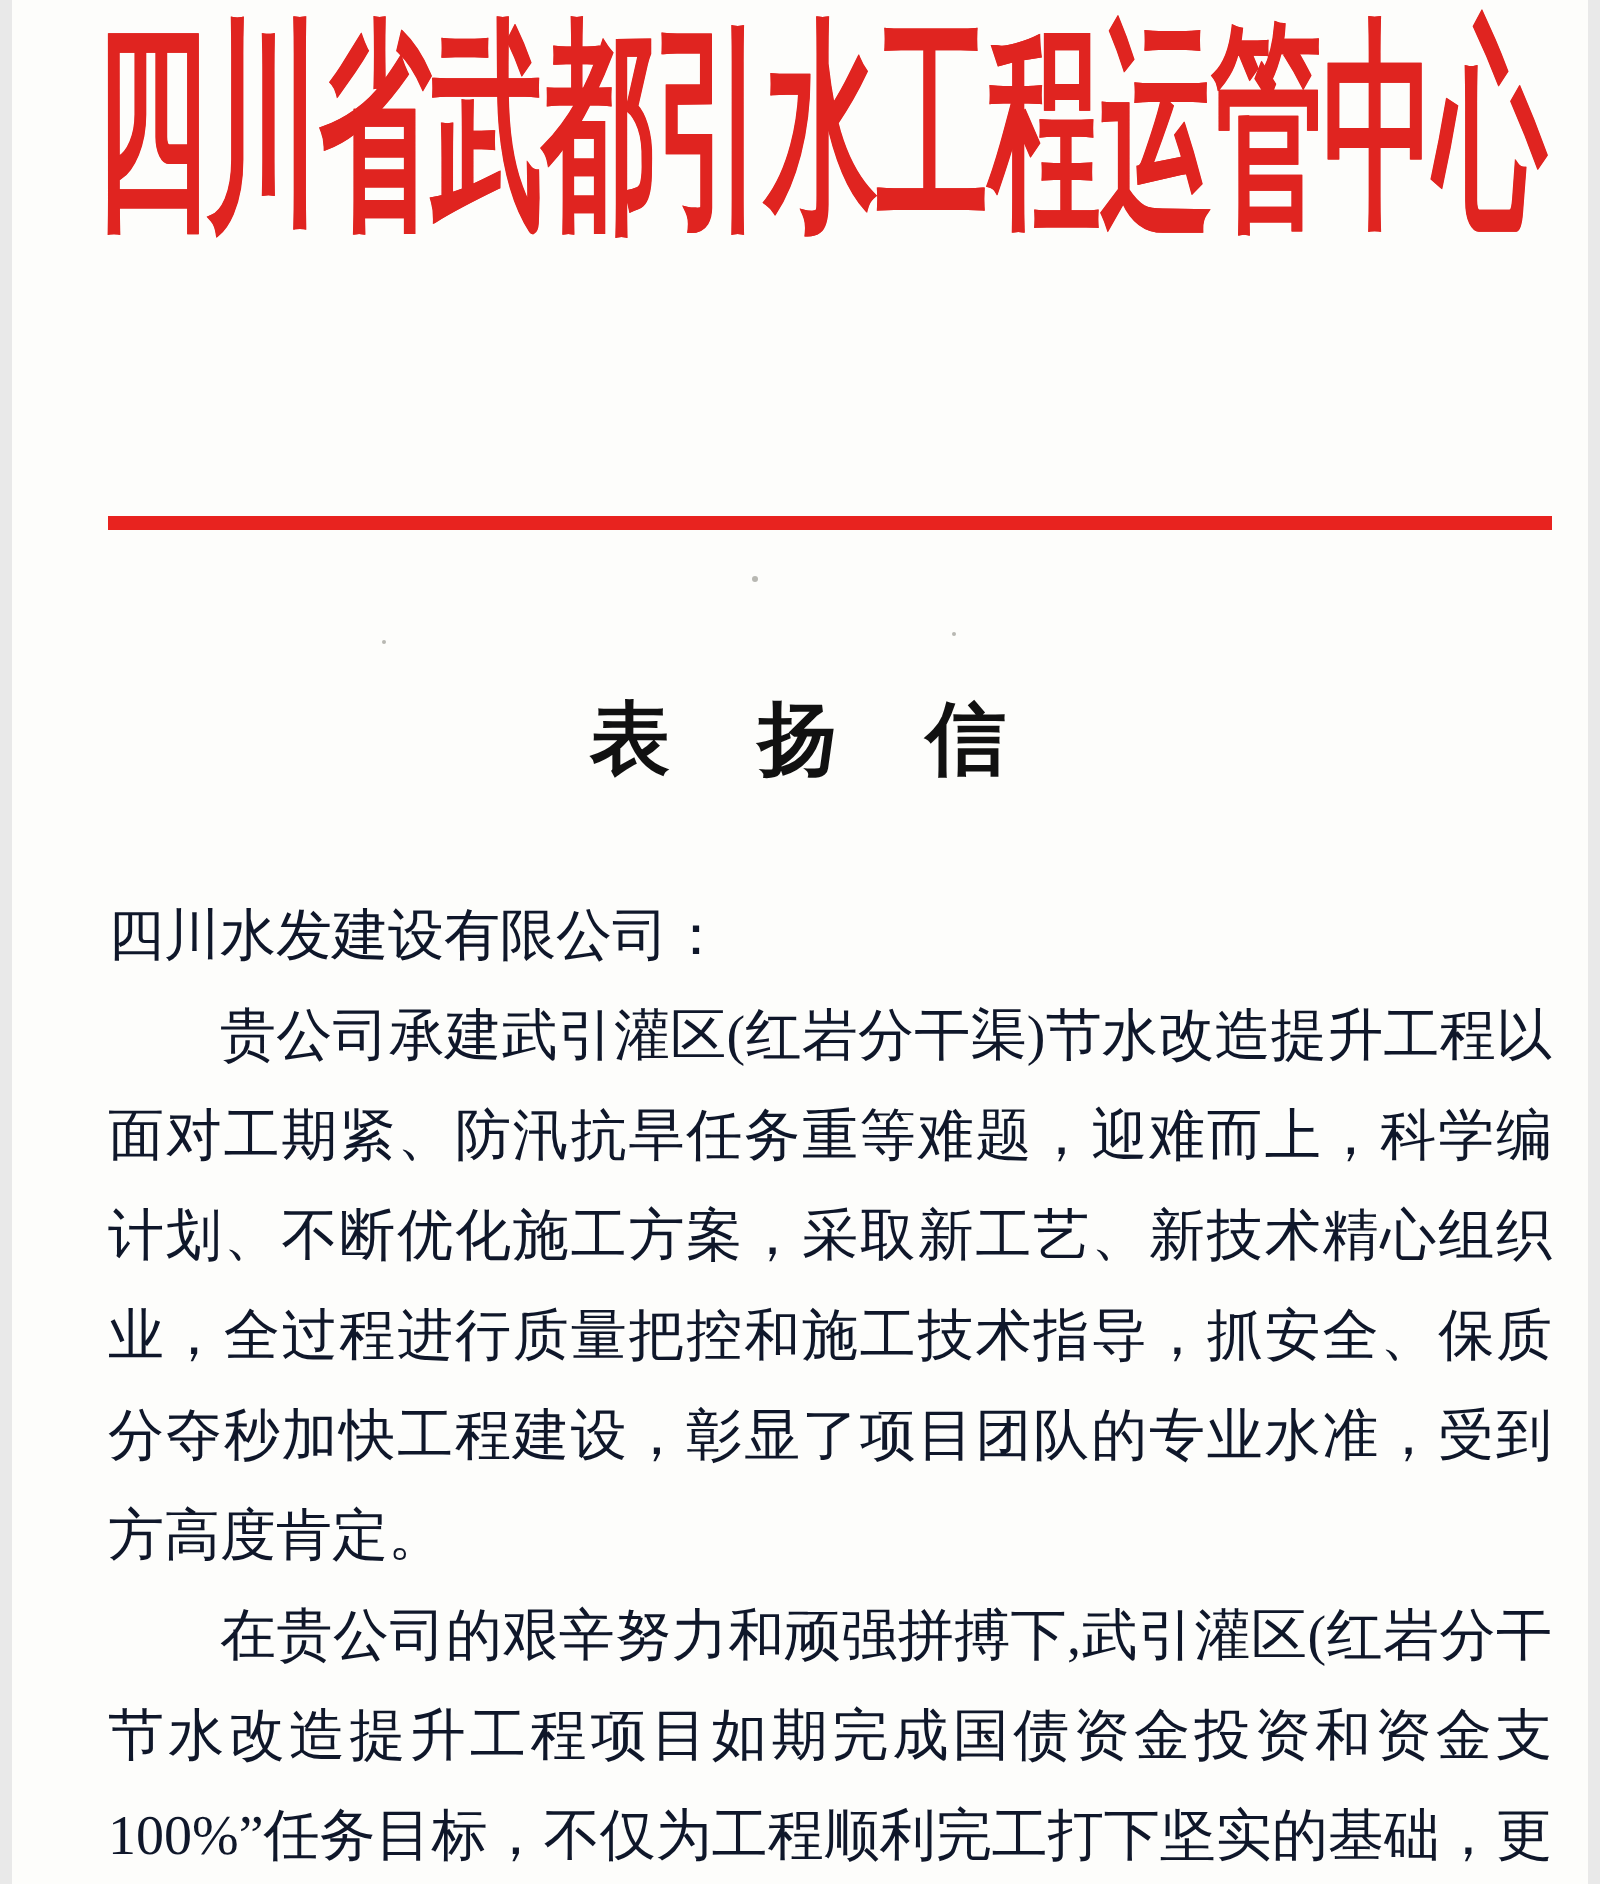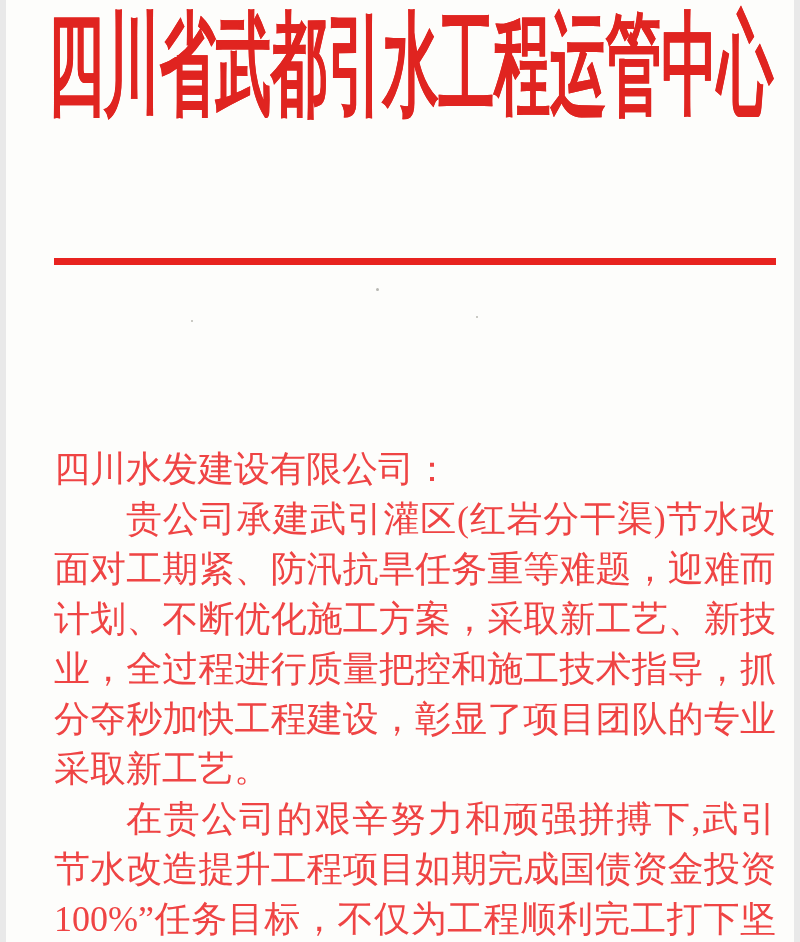--- a/index.html
+++ b/index.html
@@ -60,23 +60,23 @@
   
   .body-block {
     position: absolute;
     top: 444px;
     left: 48px;
     width: 722px;
   }
   .line {
     height: 50px;
     line-height: 50px;
-    font-size: 36px;
+    font-size: 28px;
     white-space: nowrap;
-    color: #ef4444;
+    color: #0f172a;
   }
   .line.justify {
     white-space: normal;
     text-align: justify;
     text-align-last: justify;
     text-justify: inter-character;
     overflow: hidden;
   }
   .line.indent { text-indent: 2em; }
   
@@ -93,27 +93,28 @@
   <div class="letterhead">
     <span class="org-name">四川省武都引水工程运管中心</span>
   </div>
 
   <div class="divider-rule"></div>
 
   <div class="speck s1"></div>
   <div class="speck s2"></div>
   <div class="speck s3"></div>
 
+  <div class="doc-title">表　扬　信</div>
 
   <div class="body-block">
     <div class="line">四川水发建设有限公司：</div>
     <div class="line indent justify">贵公司承建武引灌区(红岩分干渠)节水改造提升工程以来，</div>
     <div class="line justify">面对工期紧、防汛抗旱任务重等难题，迎难而上，科学编制施工</div>
     <div class="line justify">计划、不断优化施工方案，采取新工艺、新技术精心组织施工作</div>
     <div class="line justify">业，全过程进行质量把控和施工技术指导，抓安全、保质量，争</div>
     <div class="line justify">分夺秒加快工程建设，彰显了项目团队的专业水准，受到参建各</div>
-    <div class="line">采取新工艺。</div>
+    <div class="line">方高度肯定。</div>
     <div class="line indent justify">在贵公司的艰辛努力和顽强拼搏下,武引灌区(红岩分干渠)</div>
     <div class="line justify">节水改造提升工程项目如期完成国债资金投资和资金支付“两个</div>
     <div class="line justify">100%”任务目标，不仅为工程顺利完工打下坚实的基础，更为打</div>
   </div>
 
 </div>
 
 </body></html>

